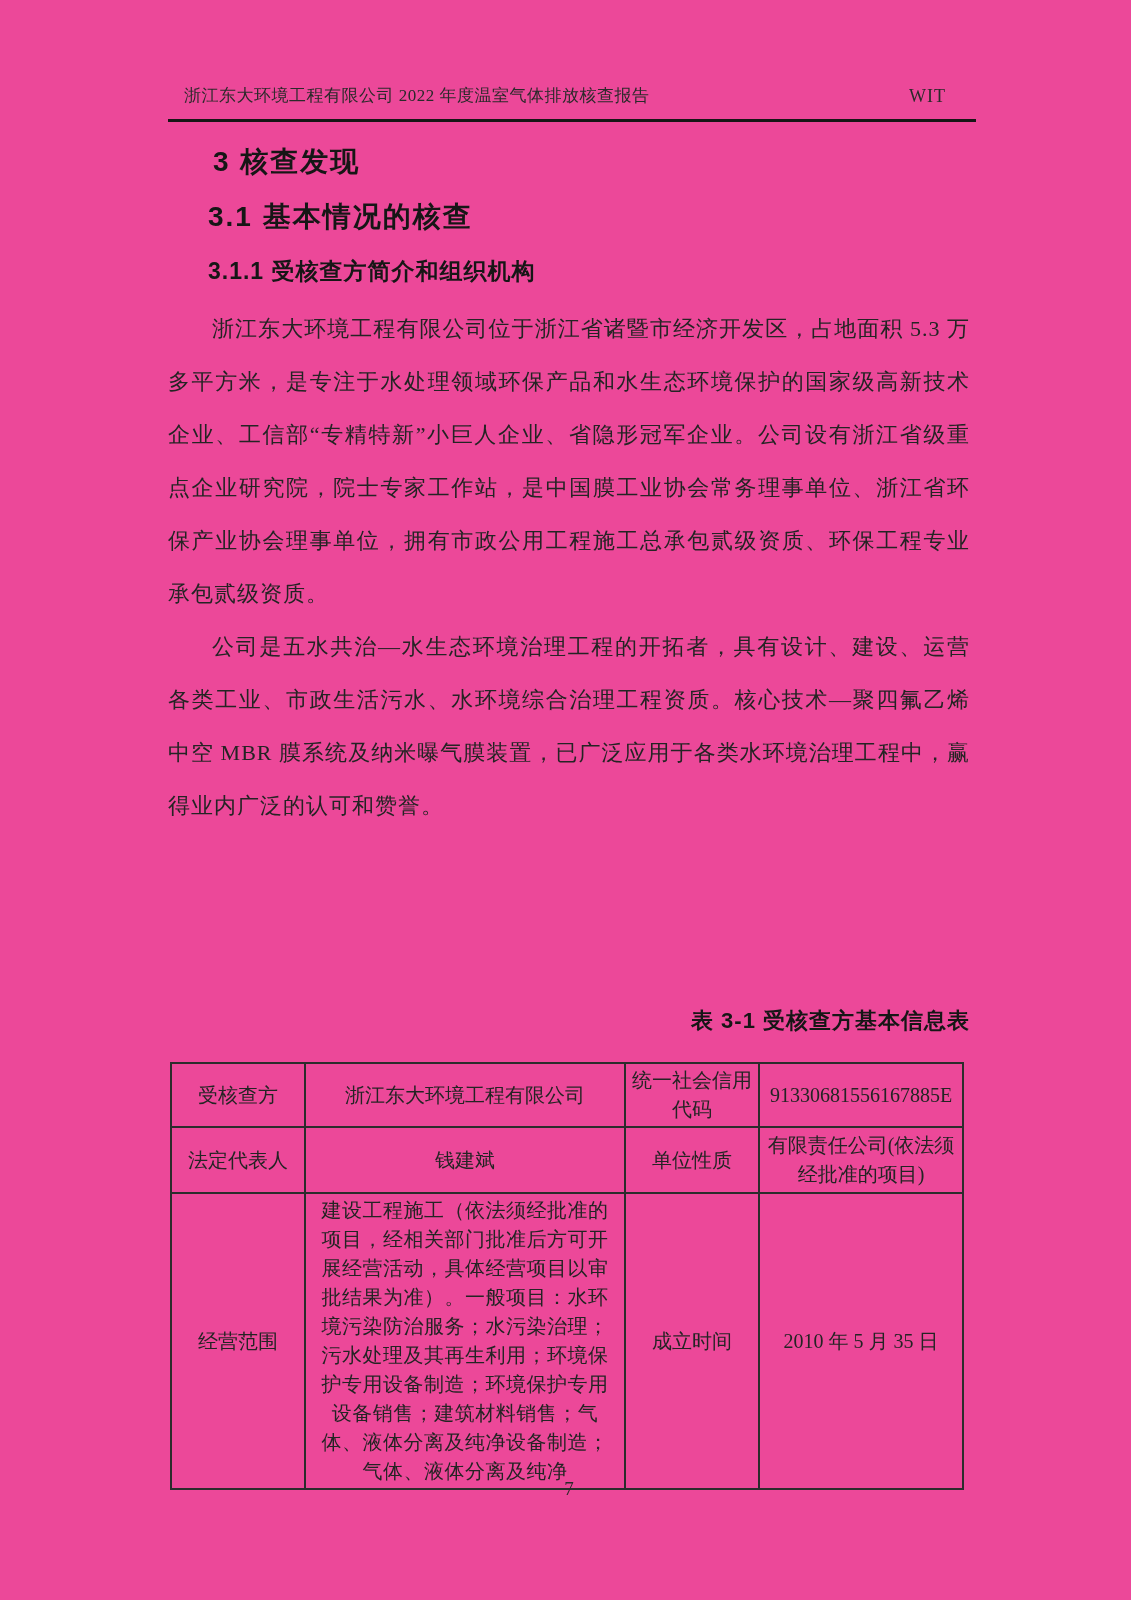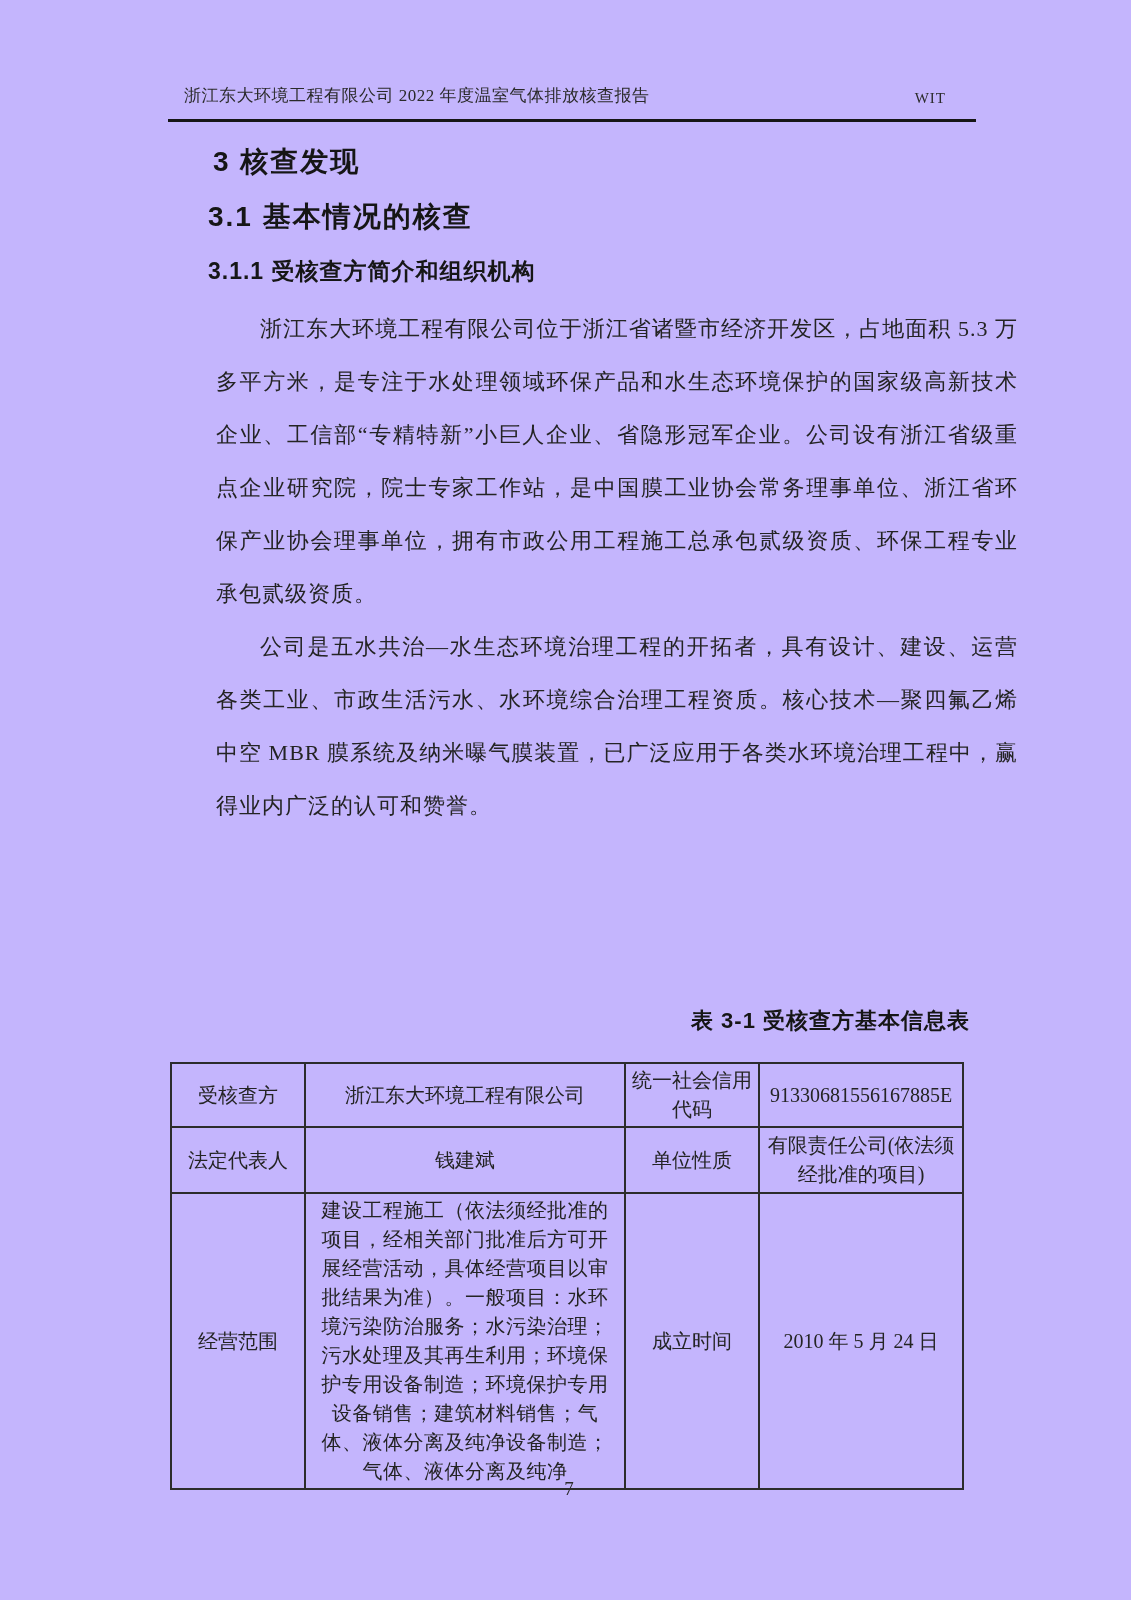--- a/index.html
+++ b/index.html
@@ -3,21 +3,21 @@
 <meta charset="utf-8">
 <style>
   * { margin: 0; padding: 0; box-sizing: border-box; }
   html, body { background: #ffffff; }
   body { font-family: "Liberation Serif", serif; color: #1f1f1f; }
 
   .page {
     position: relative;
     width: 1131px;
     height: 1600px;
-    background: #c4b5fd;
+    background: #ec4899;
     overflow: hidden;
   }
 
   
   .header {
     position: absolute;
     left: 168px;
     top: 84px;
     width: 808px;
     display: flex;
@@ -26,21 +26,21 @@
     border-bottom: 3px solid #161616;
     padding-bottom: 12px;
   }
   .header-title {
     font-size: 17px;
     padding-left: 16px;
     letter-spacing: 0.5px;
     color: #2a2a2a;
   }
   .header-logo {
-    font-size: 15px;
+    font-size: 18px;
     letter-spacing: 1px;
     color: #2a2a2a;
     padding-right: 30px;
   }
 
   
   .h1, .h2 {
     position: absolute;
     left: 208px;
     font-size: 28px;
@@ -67,21 +67,20 @@
   .body-text {
     position: absolute;
     left: 168px;
     top: 302px;
     width: 802px;
     font-size: 22px;
     line-height: 53px;
     text-align: justify;
     text-justify: inter-ideograph;
     color: #242424;
-    margin-left: 48px;
   }
   .body-text p {
     text-indent: 44px;
     letter-spacing: 1px;
   }
 
   
   .table-caption {
     position: absolute;
     left: 168px;
@@ -183,20 +182,20 @@
       <tr class="r1">
         <td>法定代表人</td>
         <td>钱建斌</td>
         <td>单位性质</td>
         <td class="wrap-narrow">有限责任公司(依法须经批准的项目)</td>
       </tr>
       <tr class="r2">
         <td>经营范围</td>
         <td class="scope-text">建设工程施工（依法须经批准的项目，经相关部门批准后方可开展经营活动，具体经营项目以审批结果为准）。一般项目：水环境污染防治服务；水污染治理；污水处理及其再生利用；环境保护专用设备制造；环境保护专用设备销售；建筑材料销售；气体、液体分离及纯净设备制造；气体、液体分离及纯净</td>
         <td>成立时间</td>
-        <td>2010 年 5 月 24 日</td>
+        <td>2010 年 5 月 35 日</td>
       </tr>
     </tbody>
   </table>
 
   <div class="footer-page-number">7</div>
 
 </div>
 
 </body></html>

